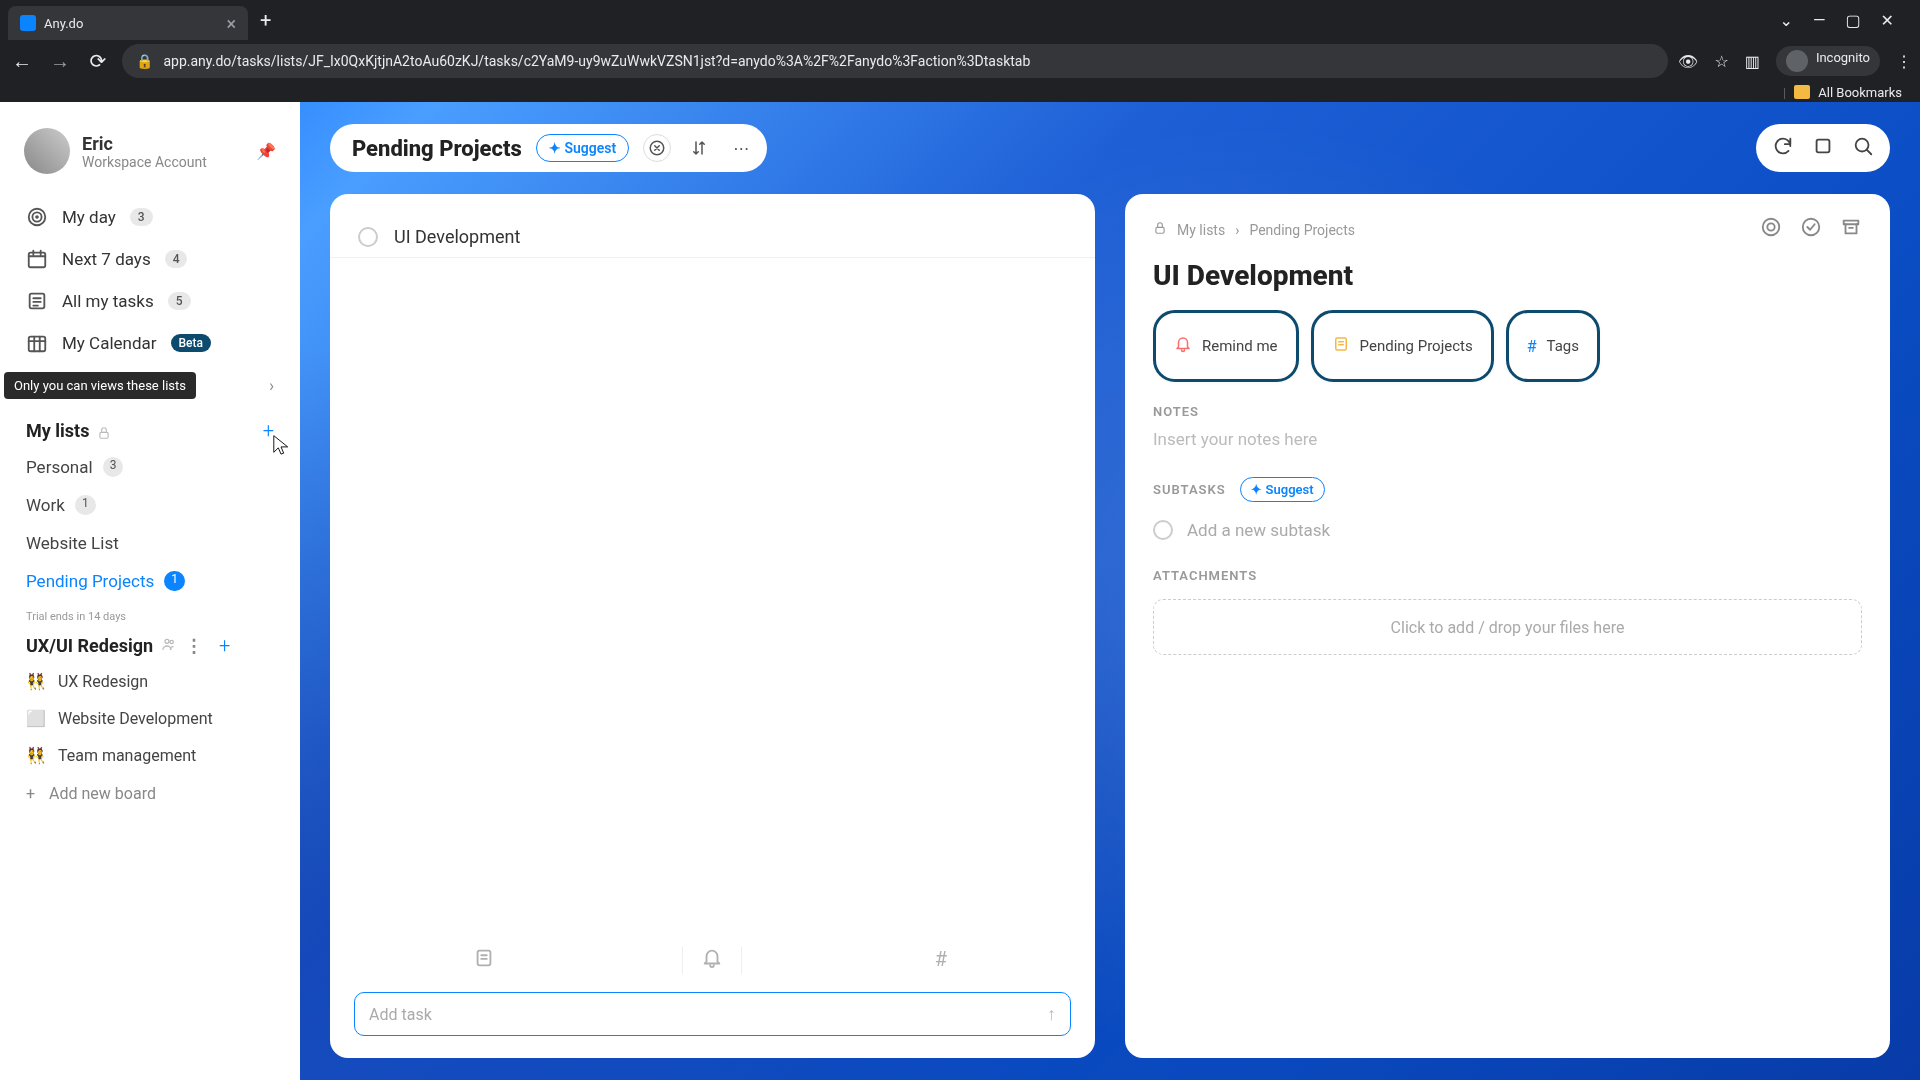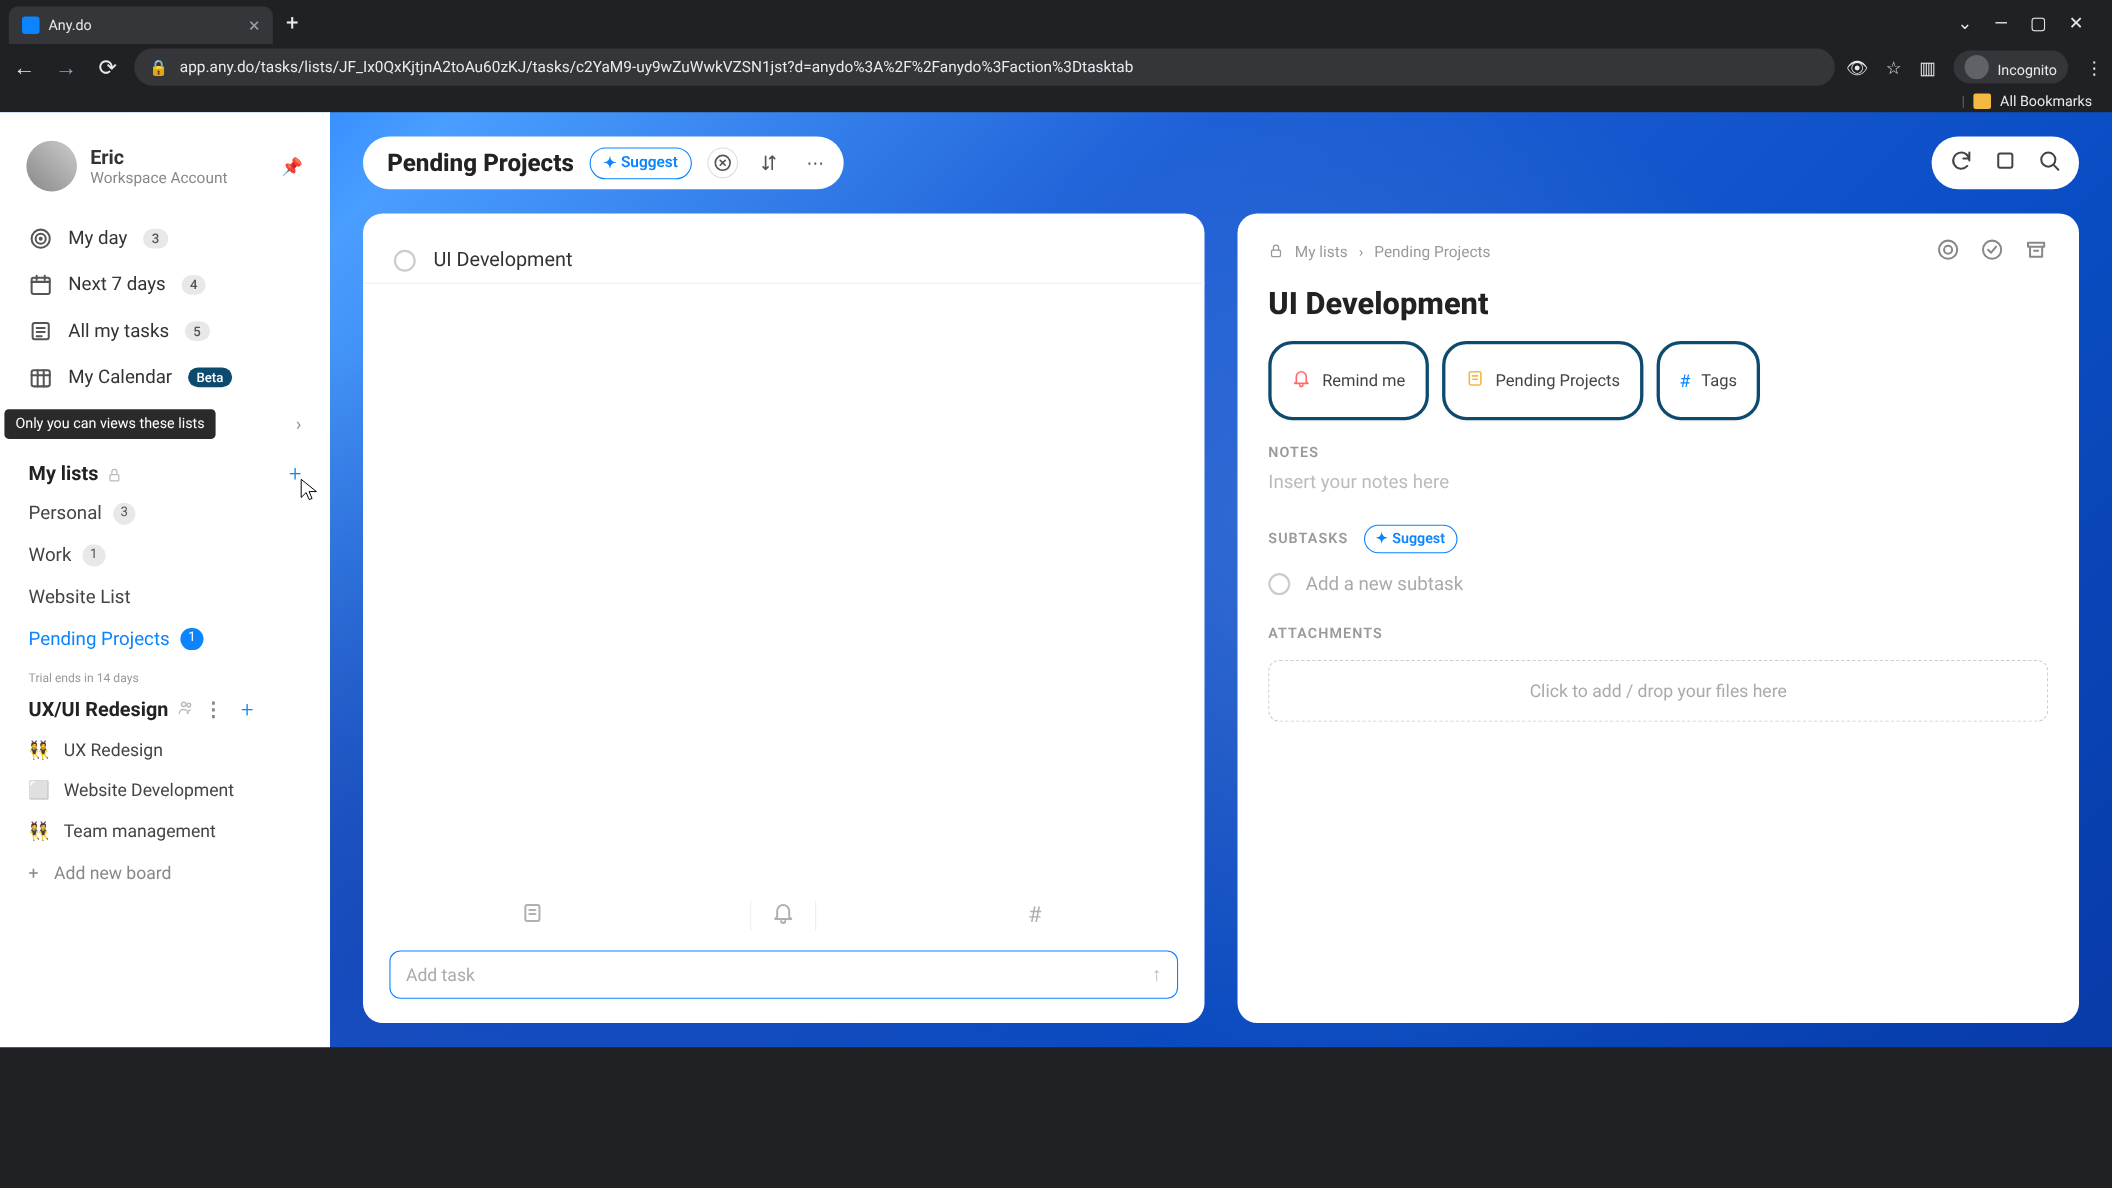--- a/index.html
+++ b/index.html
@@ -12,25 +12,25 @@
 .tab-close{color:#9aa0a6;font-size:18px;cursor:pointer}
 .new-tab{color:#e8eaed;font-size:20px;margin-left:12px;cursor:pointer}
 .window-controls{margin-left:auto;display:flex;gap:20px;color:#e8eaed;padding-right:18px}
 .window-controls span{font-size:16px}
 .addr-bar{height:42px;display:flex;align-items:center;padding:0 8px;gap:10px}
 .nav-btn{color:#9aa0a6;font-size:20px;cursor:pointer;width:28px;text-align:center}
 .nav-btn.active{color:#e8eaed}
 .url-bar{flex:1;height:34px;background:#35363a;border-radius:17px;display:flex;align-items:center;padding:0 14px;gap:10px;color:#e8eaed;font-size:14px}
 .url-text{flex:1;white-space:nowrap;overflow:hidden}
 .right-icons{display:flex;align-items:center;gap:16px;color:#e8eaed}
-.incog-pill{display:flex;align-items:flex-end;gap:8px;background:#35363a;border-radius:16px;padding:4px 10px;font-size:13px}
+.incog-pill{display:flex;align-items:flex-start;gap:8px;background:#35363a;border-radius:16px;padding:4px 10px;font-size:13px}
 .incog-avatar{width:22px;height:22px;background:#5f6368;border-radius:50%}
 .bookmarks-bar{height:20px;display:flex;align-items:center;justify-content:flex-end;padding:0 18px;gap:8px;color:#e8eaed;font-size:13px}
 .bm-folder{width:16px;height:14px;background:#f4b942;border-radius:2px}
-.app{height:850px;background:linear-gradient(135deg,#0a6dff 0%,#4a9eff 15%,#1e5fd6 40%,#0a4dc4 70%,#083ba8 100%);position:relative;display:flex}
+.app{height:978px;background:linear-gradient(135deg,#0a6dff 0%,#4a9eff 15%,#1e5fd6 40%,#0a4dc4 70%,#083ba8 100%);position:relative;display:flex}
 .app::before{content:"";position:absolute;inset:0;background:radial-gradient(circle at 65% 50%,rgba(255,255,255,0.15) 0%,transparent 35%),radial-gradient(ellipse at 0% 80%,rgba(0,20,120,0.4) 0%,transparent 50%)}
 .sidebar{width:300px;background:#fff;height:100%;display:flex;flex-direction:column;padding:20px 12px;position:relative;z-index:2}
 .user-row{display:flex;align-items:center;gap:12px;padding:6px 12px;margin-bottom:16px}
 .avatar{width:46px;height:46px;border-radius:50%;background:linear-gradient(45deg,#888,#ccc);background-size:cover}
 .user-name{font-weight:700;font-size:18px;color:#333}
 .user-sub{font-size:14px;color:#888}
 .pin{margin-left:auto;color:#0a84ff}
 .nav-item{display:flex;align-items:center;gap:14px;padding:10px 14px;border-radius:8px;cursor:pointer;font-size:17px;color:#333}
 .nav-ico{width:22px;height:22px;display:flex;align-items:center;justify-content:center;color:#555;stroke:#555}
 .badge{background:#e8e8e8;color:#555;font-size:12px;padding:2px 8px;border-radius:10px;font-weight:500}

